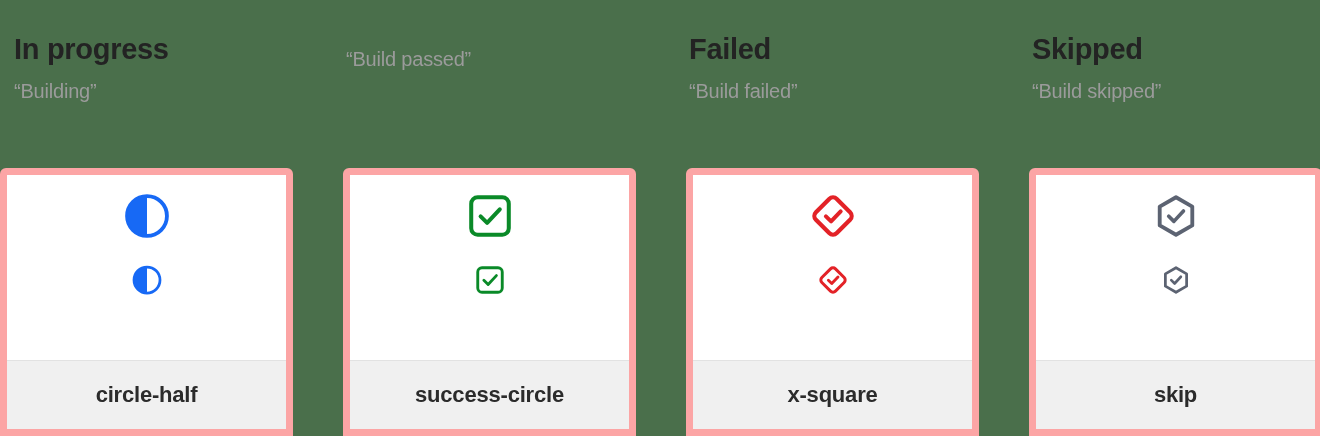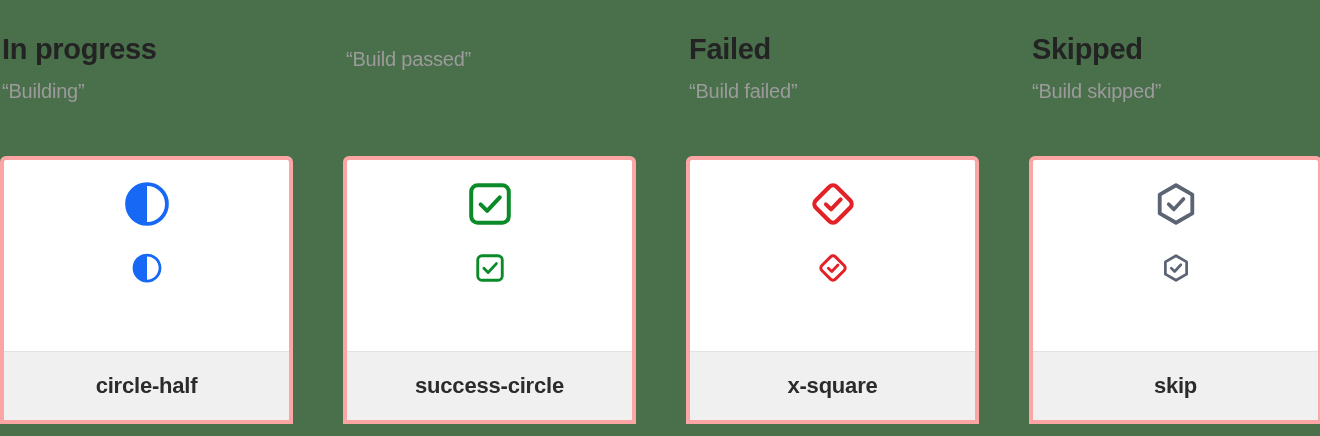--- a/index.html
+++ b/index.html
@@ -48,26 +48,26 @@
     font-weight: normal;
     color: #9b9b9b;
     letter-spacing: -0.2px;
     line-height: 1.1;
     margin: 14px 0 0 0;
     white-space: nowrap;
   }
 
   .card {
     position: absolute;
-    top: 156px;
+    top: 168px;
     left: 0;
     width: 293px;
     height: 268px;
     background: #ffffff;
-    border: 4px solid #fca5a5;
+    border: 7px solid #fca5a5;
     border-radius: 6px 6px 0 0;
     box-sizing: border-box;
     display: flex;
     flex-direction: column;
     overflow: hidden;
     gap: 44px;
   }
 
   .card-body {
     flex: 1 1 auto;
@@ -99,21 +99,21 @@
   }
 
   .card-footer-label {
     font-size: 22px;
     font-weight: bold;
     color: #2b2b2b;
     letter-spacing: -0.2px;
   }
 
   
-  .col-1 { padding-left: 0px; }
+  .col-1 { padding-left: 12px; }
   .col-2 { padding-left: 0px; }
   .col-3 { padding-left: 0px; }
   .col-4 { padding-left: 0px; }
 
   .col-1 .col-head { margin-left: 2px; }
   .col-2 .col-head { margin-left: 3px; }
   .col-3 .col-head { margin-left: 3px; }
   .col-4 .col-head { margin-left: 3px; }
 </style>
 </head>

